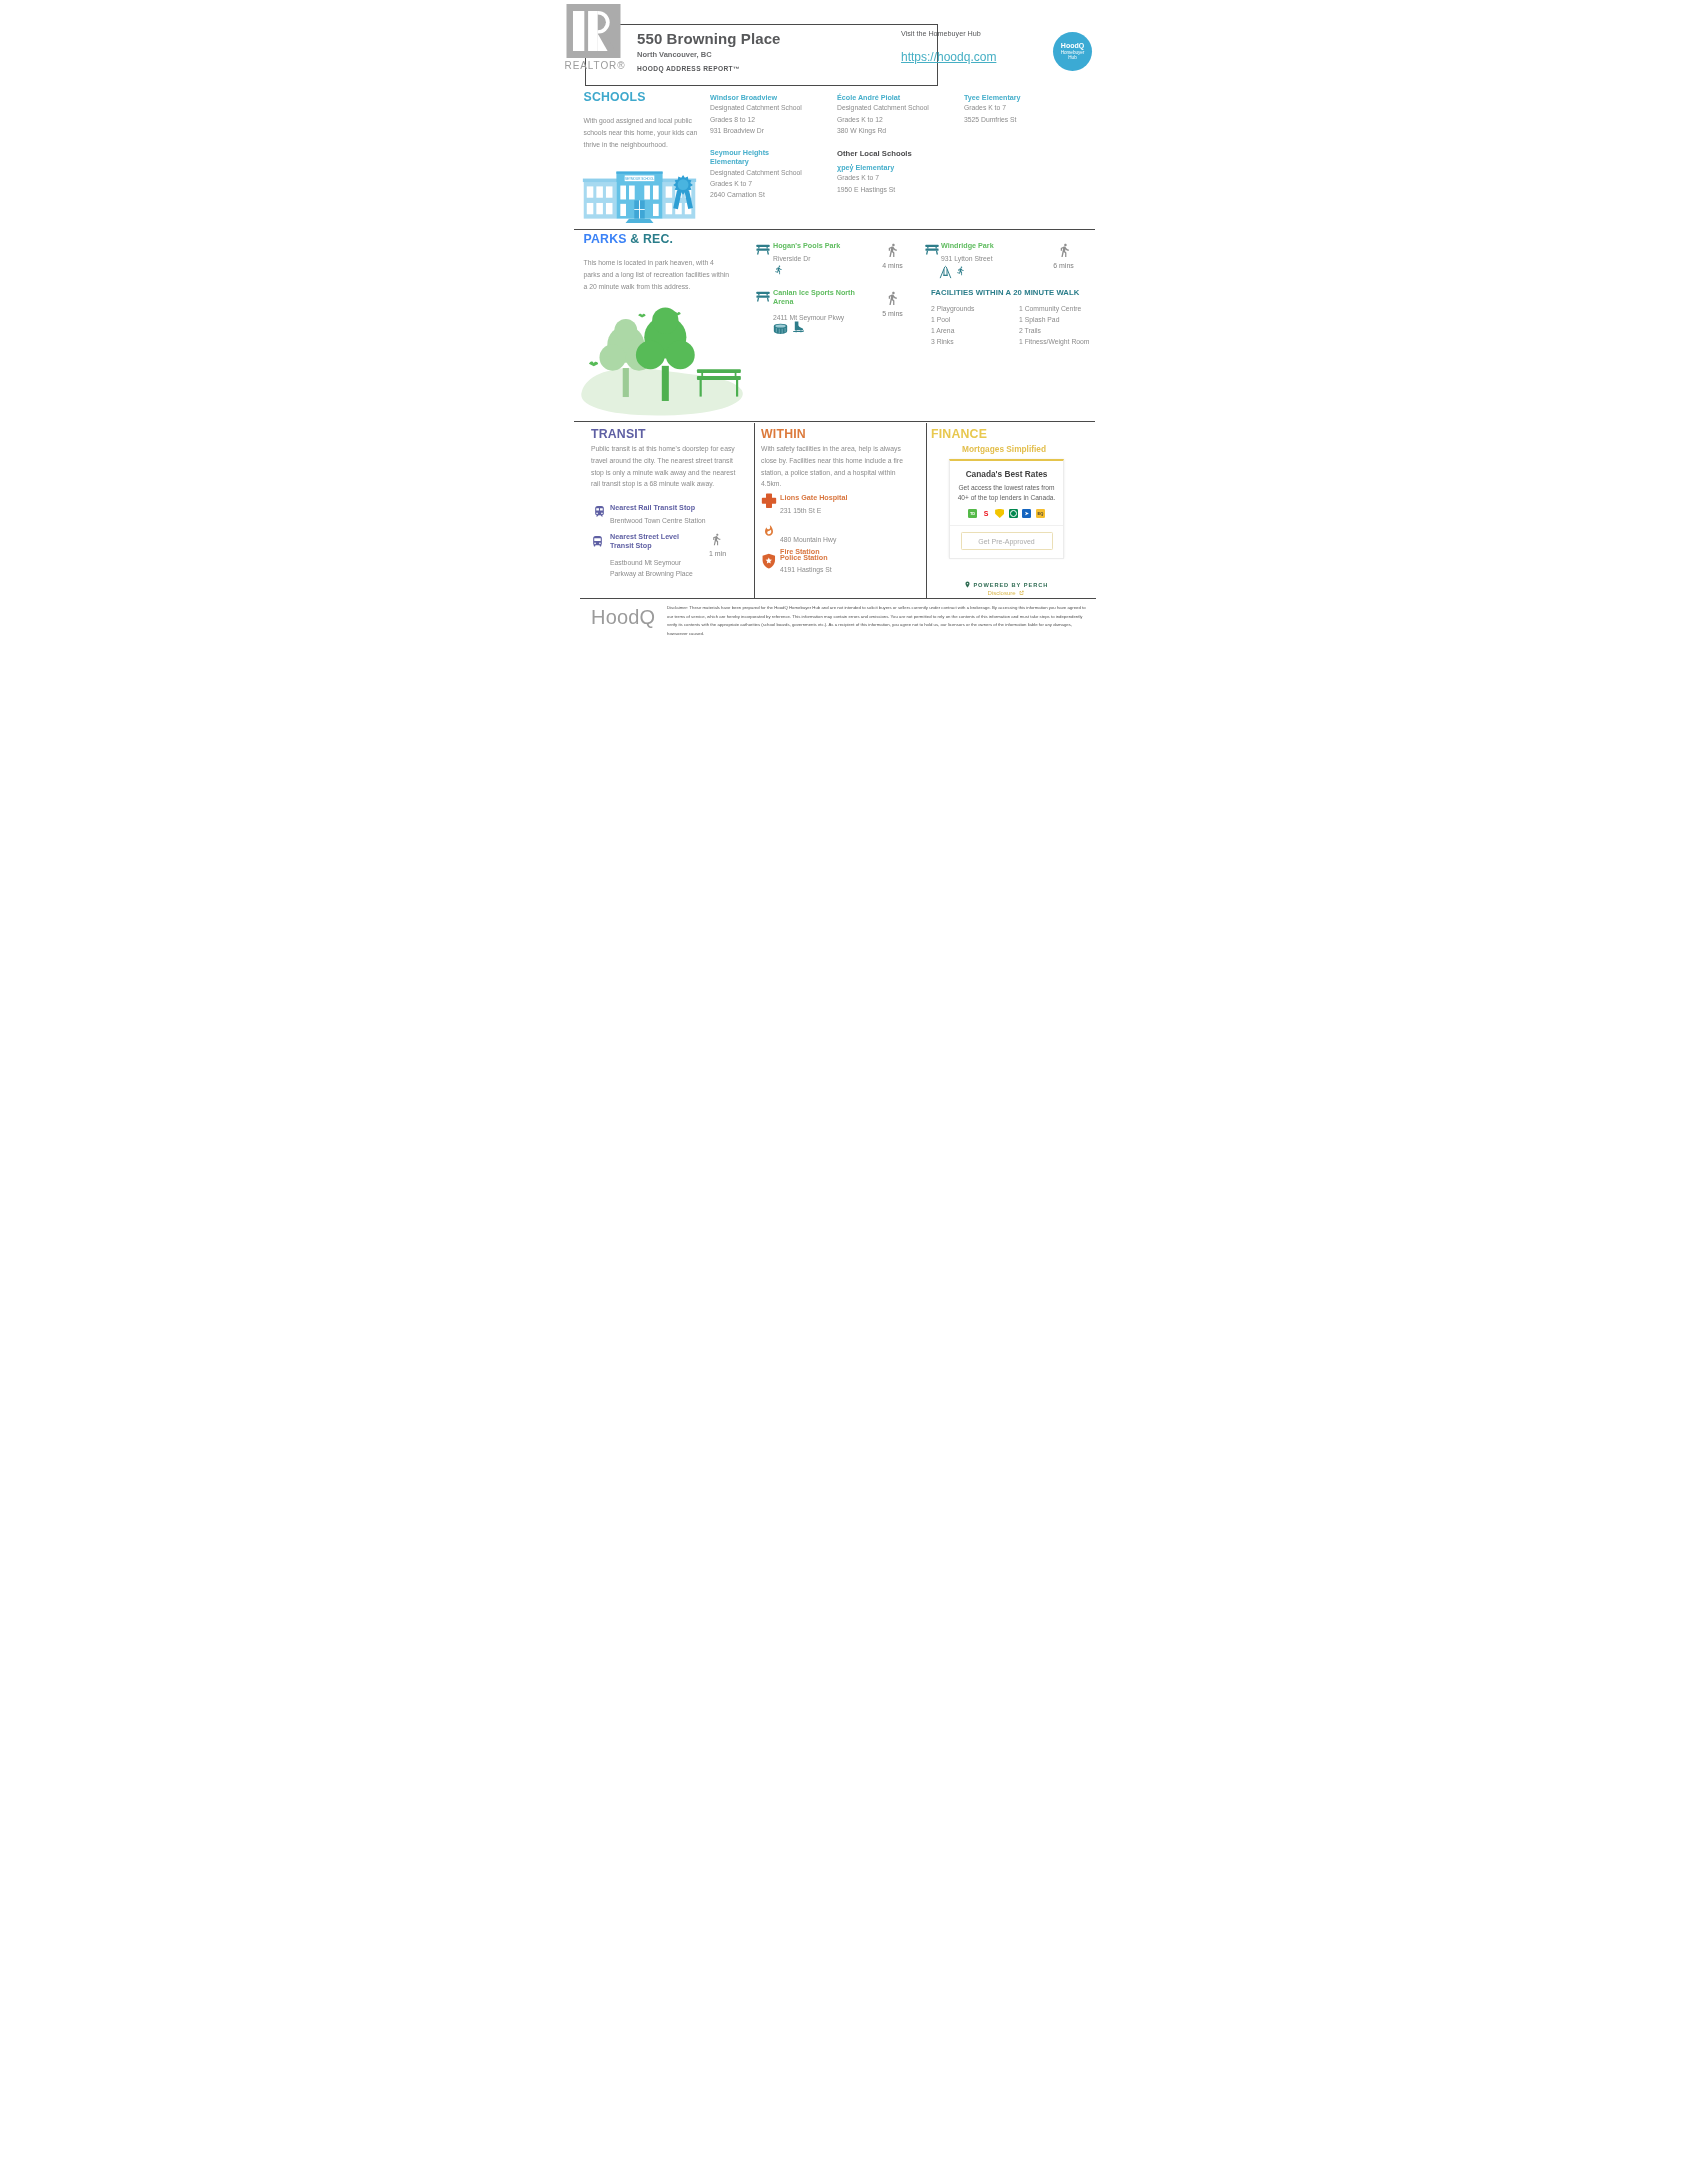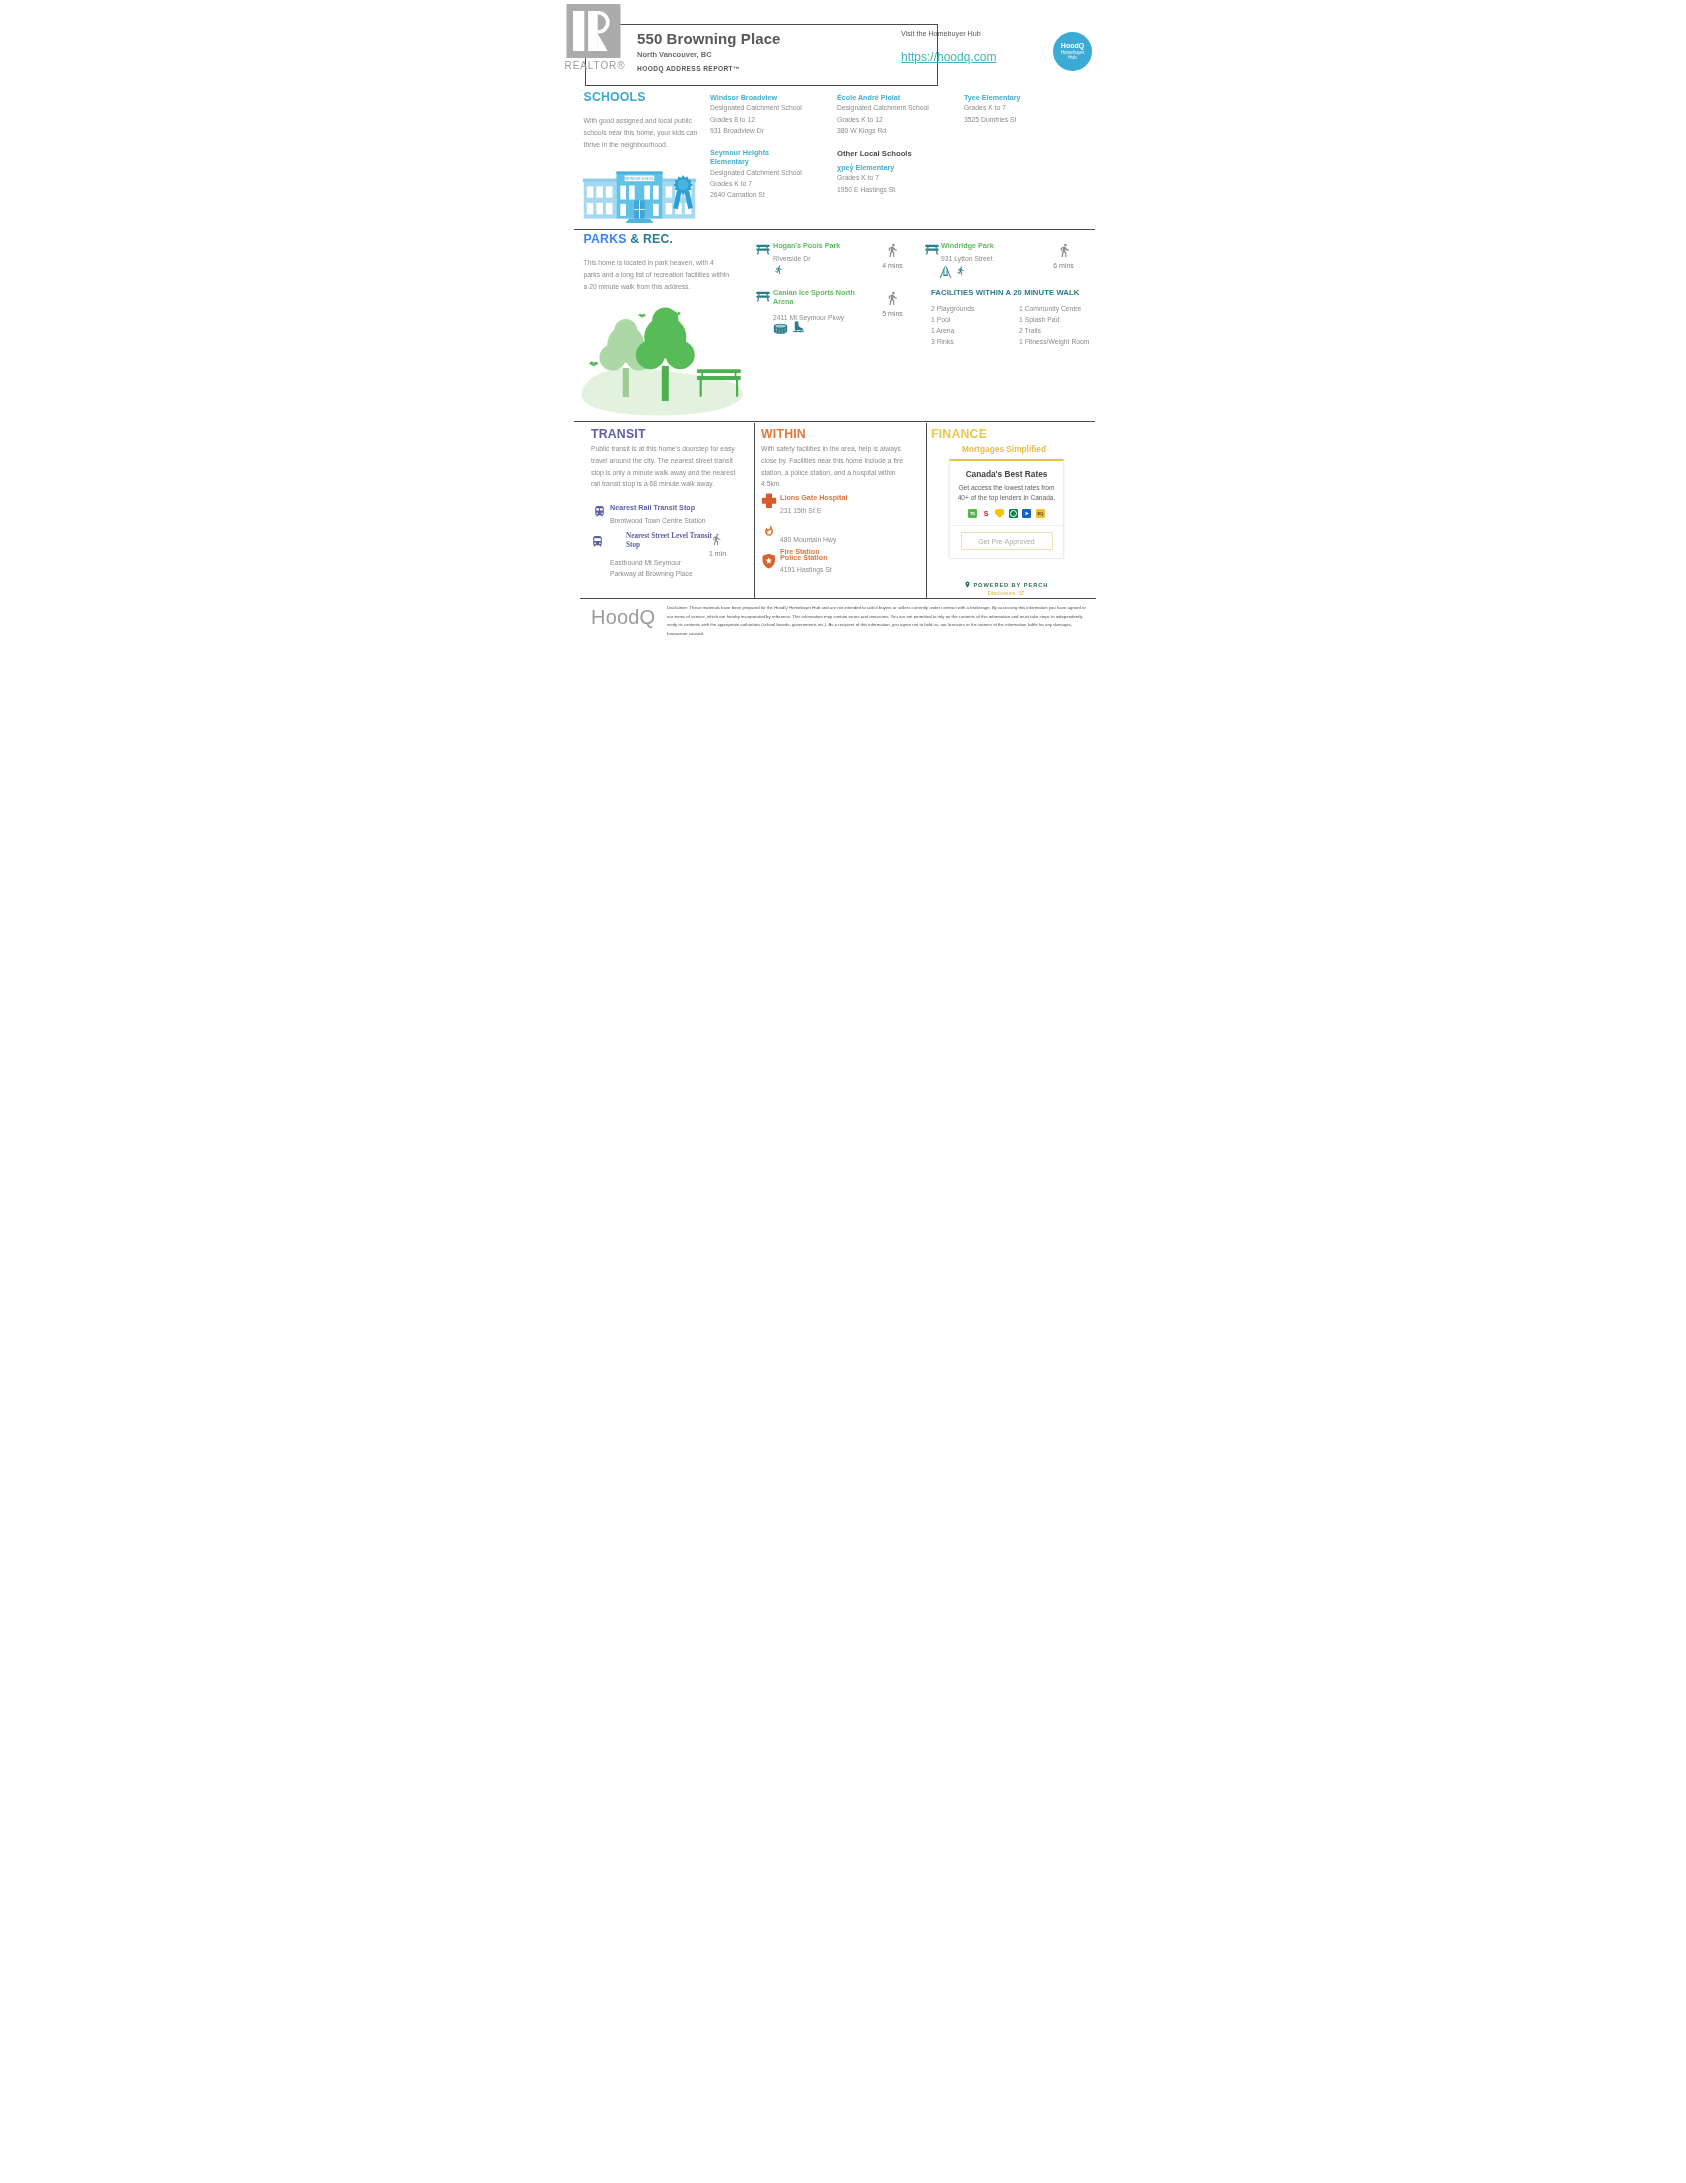--- a/index.html
+++ b/index.html
@@ -353,21 +353,21 @@
 
   <svg class="abs ic" style="left:31px;top:504px;" width="13" height="15" viewBox="0 0 24 24" fill="#5e5fa3">
     <path d="M12 2c-4 0-8 .5-8 4v9.5C4 17.43 5.57 19 7.5 19L6 20.5v.5h2.23l2-2h3.77l2 2H18v-.5L16.5 19c1.93 0 3.5-1.57 3.5-3.5V6c0-3.5-3.58-4-8-4zM7.5 17c-.83 0-1.5-.67-1.5-1.5S6.67 14 7.5 14s1.5.67 1.5 1.5S8.33 17 7.5 17zm3.5-7H6V6h5v4zm2 0V6h5v4h-5zm3.5 7c-.83 0-1.5-.67-1.5-1.5s.67-1.5 1.5-1.5 1.5.67 1.5 1.5-.67 1.5-1.5 1.5z"></path>
   </svg>
   <div class="abs item-name t-name" style="left:48px;top:503px;width:123px;">Nearest Rail Transit Stop</div>
   <div class="abs item-line" style="left:48px;top:516px;width:132px;">Brentwood Town Centre Station</div>
 
   <svg class="abs ic" style="left:28px;top:535px;" width="15" height="13" viewBox="0 0 24 24" fill="#5e5fa3">
     <path d="M4 16c0 .88.39 1.67 1 2.22V20c0 .55.45 1 1 1h1c.55 0 1-.45 1-1v-1h8v1c0 .55.45 1 1 1h1c.55 0 1-.45 1-1v-1.78c.61-.55 1-1.34 1-2.22V6c0-3.5-3.58-4-8-4s-8 .5-8 4v10zm3.5 1c-.83 0-1.5-.67-1.5-1.5S6.67 14 7.5 14s1.5.67 1.5 1.5S8.33 17 7.5 17zm9 0c-.83 0-1.5-.67-1.5-1.5s.67-1.5 1.5-1.5 1.5.67 1.5 1.5-.67 1.5-1.5 1.5zm1.5-6H6V6h12v5z"></path>
   </svg>
-  <div class="abs item-name t-name" style="left:64px;top:532px;width:90px;font-family:Liberation Serif, serif;">Nearest Street Level Transit Stop</div>
+  <div class="abs item-name t-name" style="left:48px;top:532px;width:90px;">Nearest Street Level Transit Stop</div>
   <div class="abs item-line" style="left:48px;top:558px;width:84px;">Eastbound Mt Seymour Parkway at Browning Place</div>
   <svg class="abs ic" style="left:148px;top:531px;" width="13" height="16.7" viewBox="0 0 24 24" fill="#8e8e8e">
     <path d="M13.5 5.5c1.1 0 2-.9 2-2s-.9-2-2-2-2 .9-2 2 .9 2 2 2zM9.8 8.9L7 23h2.1l1.8-8 2.1 2v6h2v-7.5l-2.1-2 .6-3C14.8 12 16.8 13 19 13v-2c-1.9 0-3.5-1-4.3-2.4l-1-1.6c-.4-.6-1-1-1.7-1-.3 0-.5.1-.8.1L6 8.3V13h2V9.6l1.8-.7"></path>
   </svg>
   <div class="abs walk-label" style="left:140px;top:550px;width:31px;">1 min</div>
 
   <div class="abs sec-h safety-h">WITHIN</div>
   <div class="abs body-txt safety-p">With safety facilities in the area, help is always close by. Facilities near this home include a fire station, a police station, and a hospital within 4.5km.</div>
 
   <svg class="abs ic" style="left:199px;top:492px;" width="16" height="16" viewBox="0 0 25 25" fill="#d95b2b">

